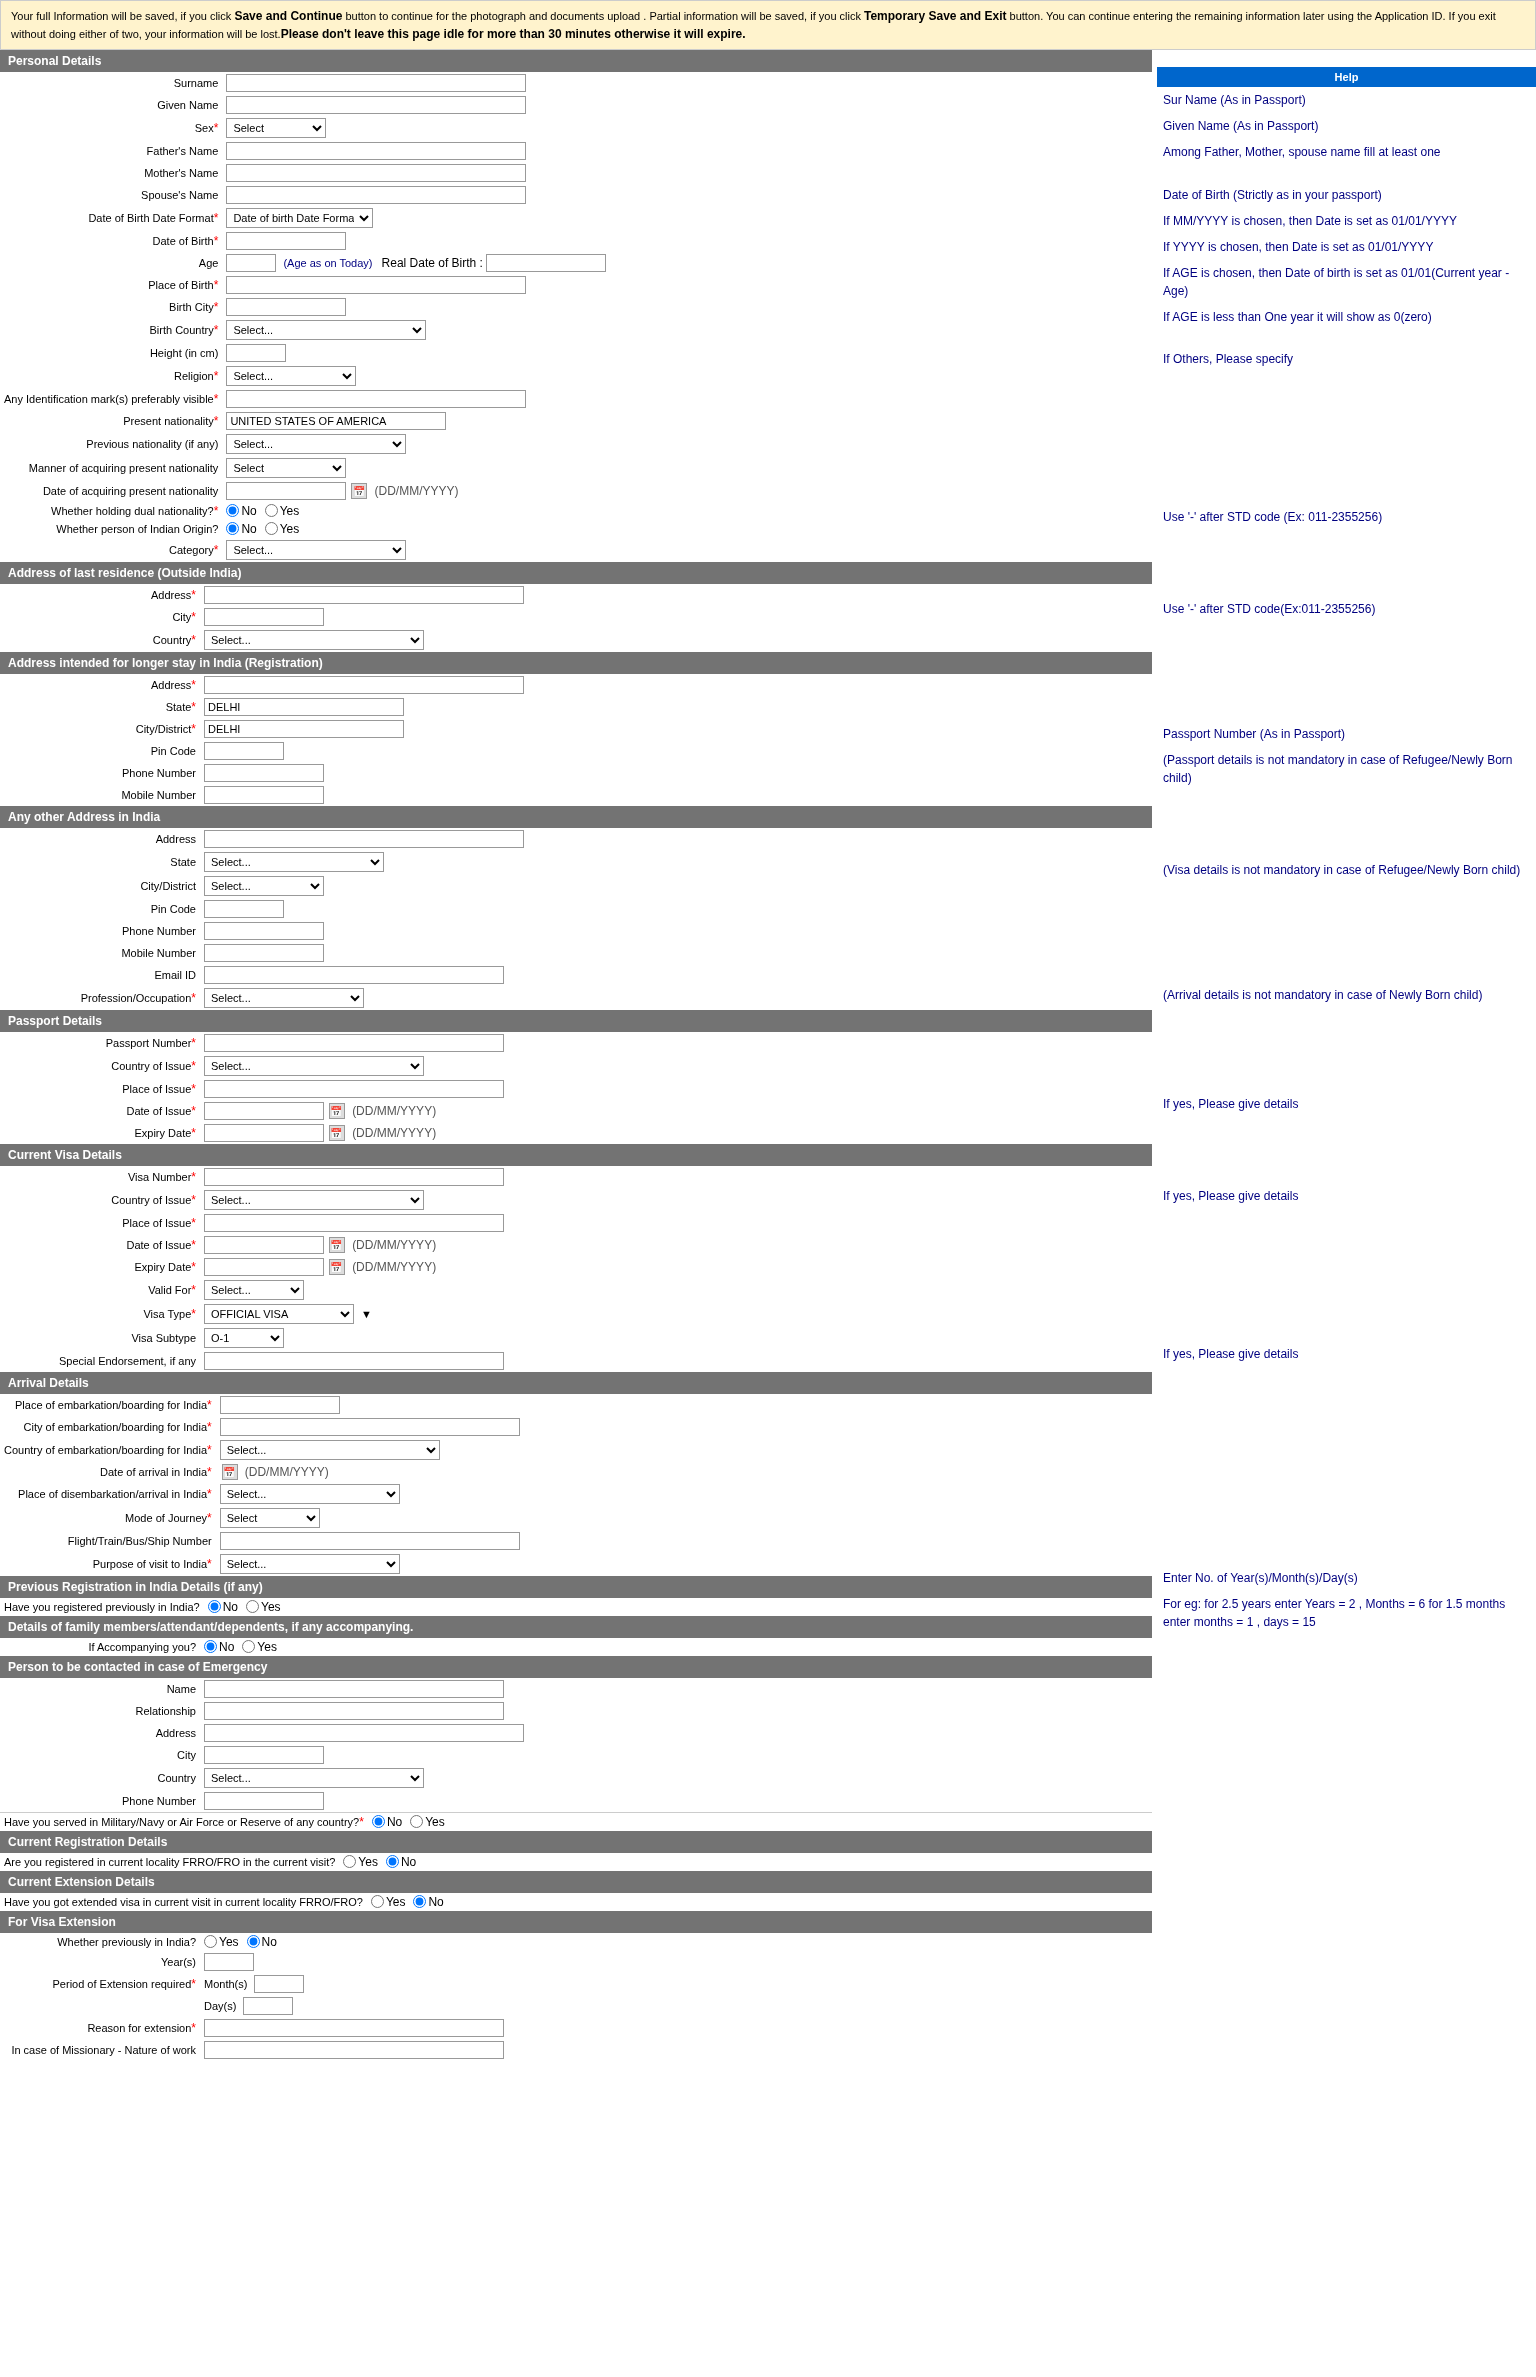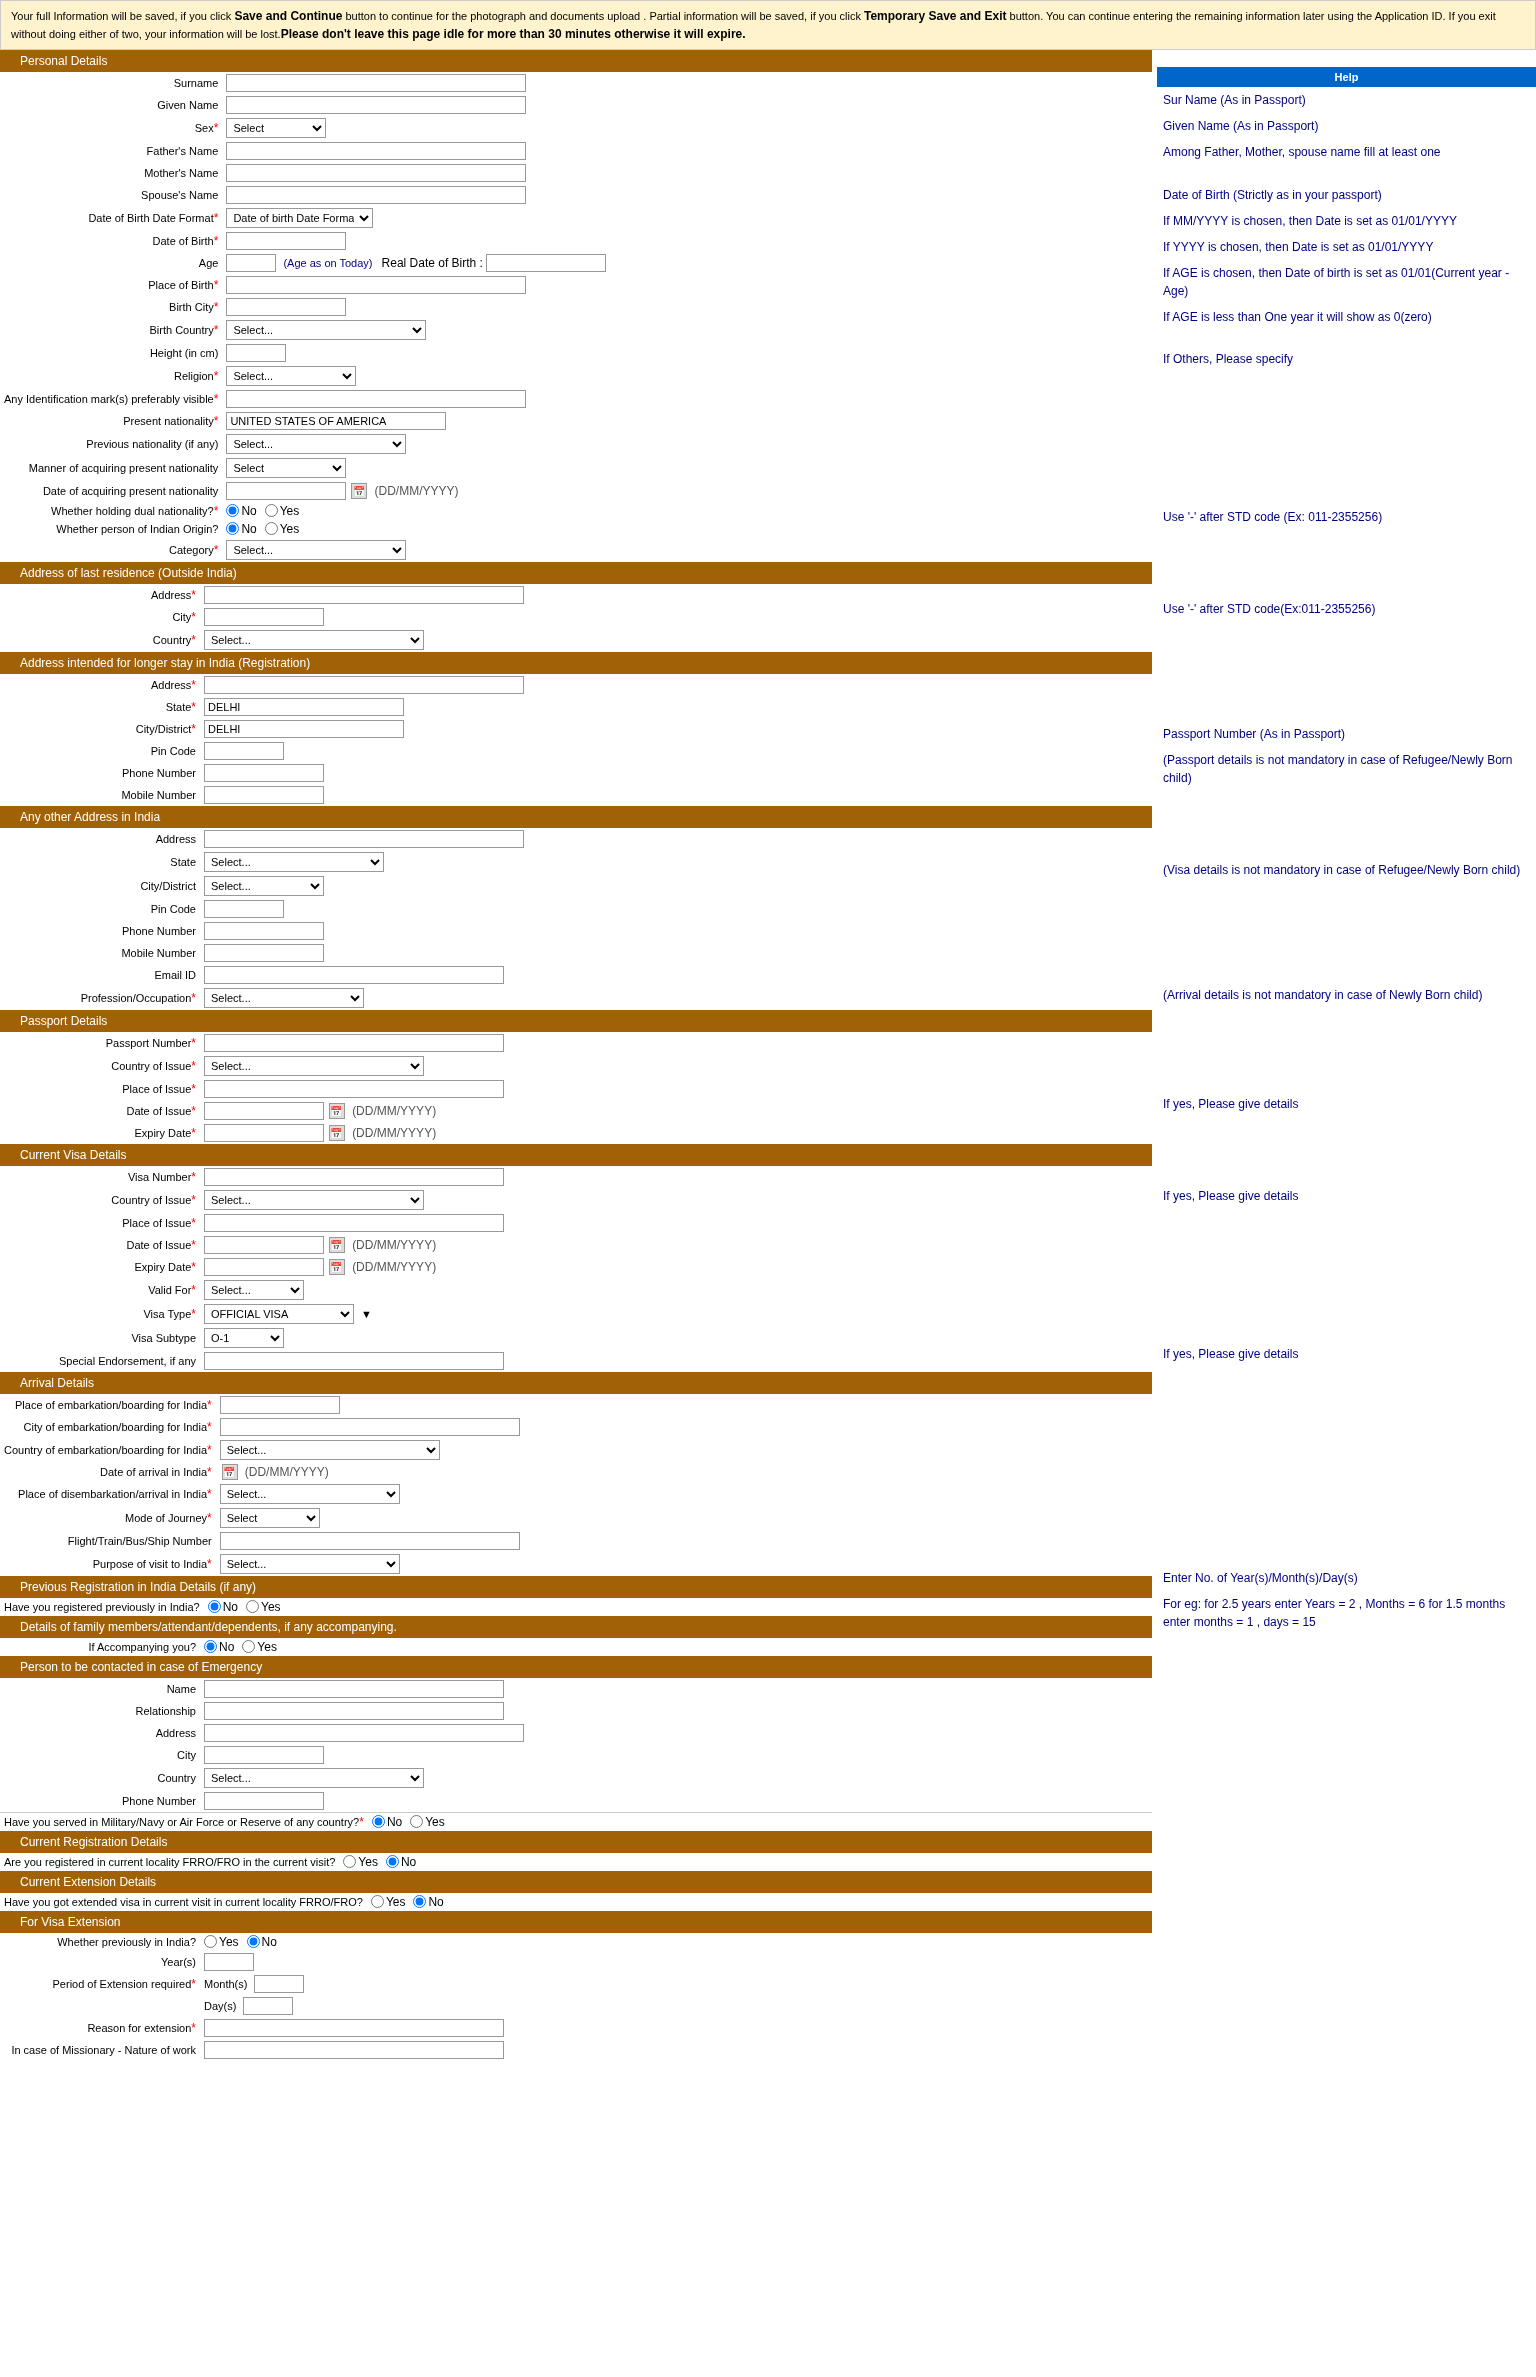--- a/index.html
+++ b/index.html
@@ -26,24 +26,24 @@
     }
     
     .help-section {
       flex: 0 0 25%;
       width: 25%;
       padding-left: 5px;
       padding-top: 17px;
     }
     
     .section-header {
-      background: #a16207;
+      background: #737373;
       color: #fff;
-      padding: 4px 20px;
-      font-weight: normal;
+      padding: 4px 8px;
+      font-weight: bold;
       font-size: 11px;
     }
     
     .help-header {
       background: #0066cc;
       color: #fff;
       padding: 4px 8px;
       font-weight: bold;
       font-size: 11px;
       text-align: center;

